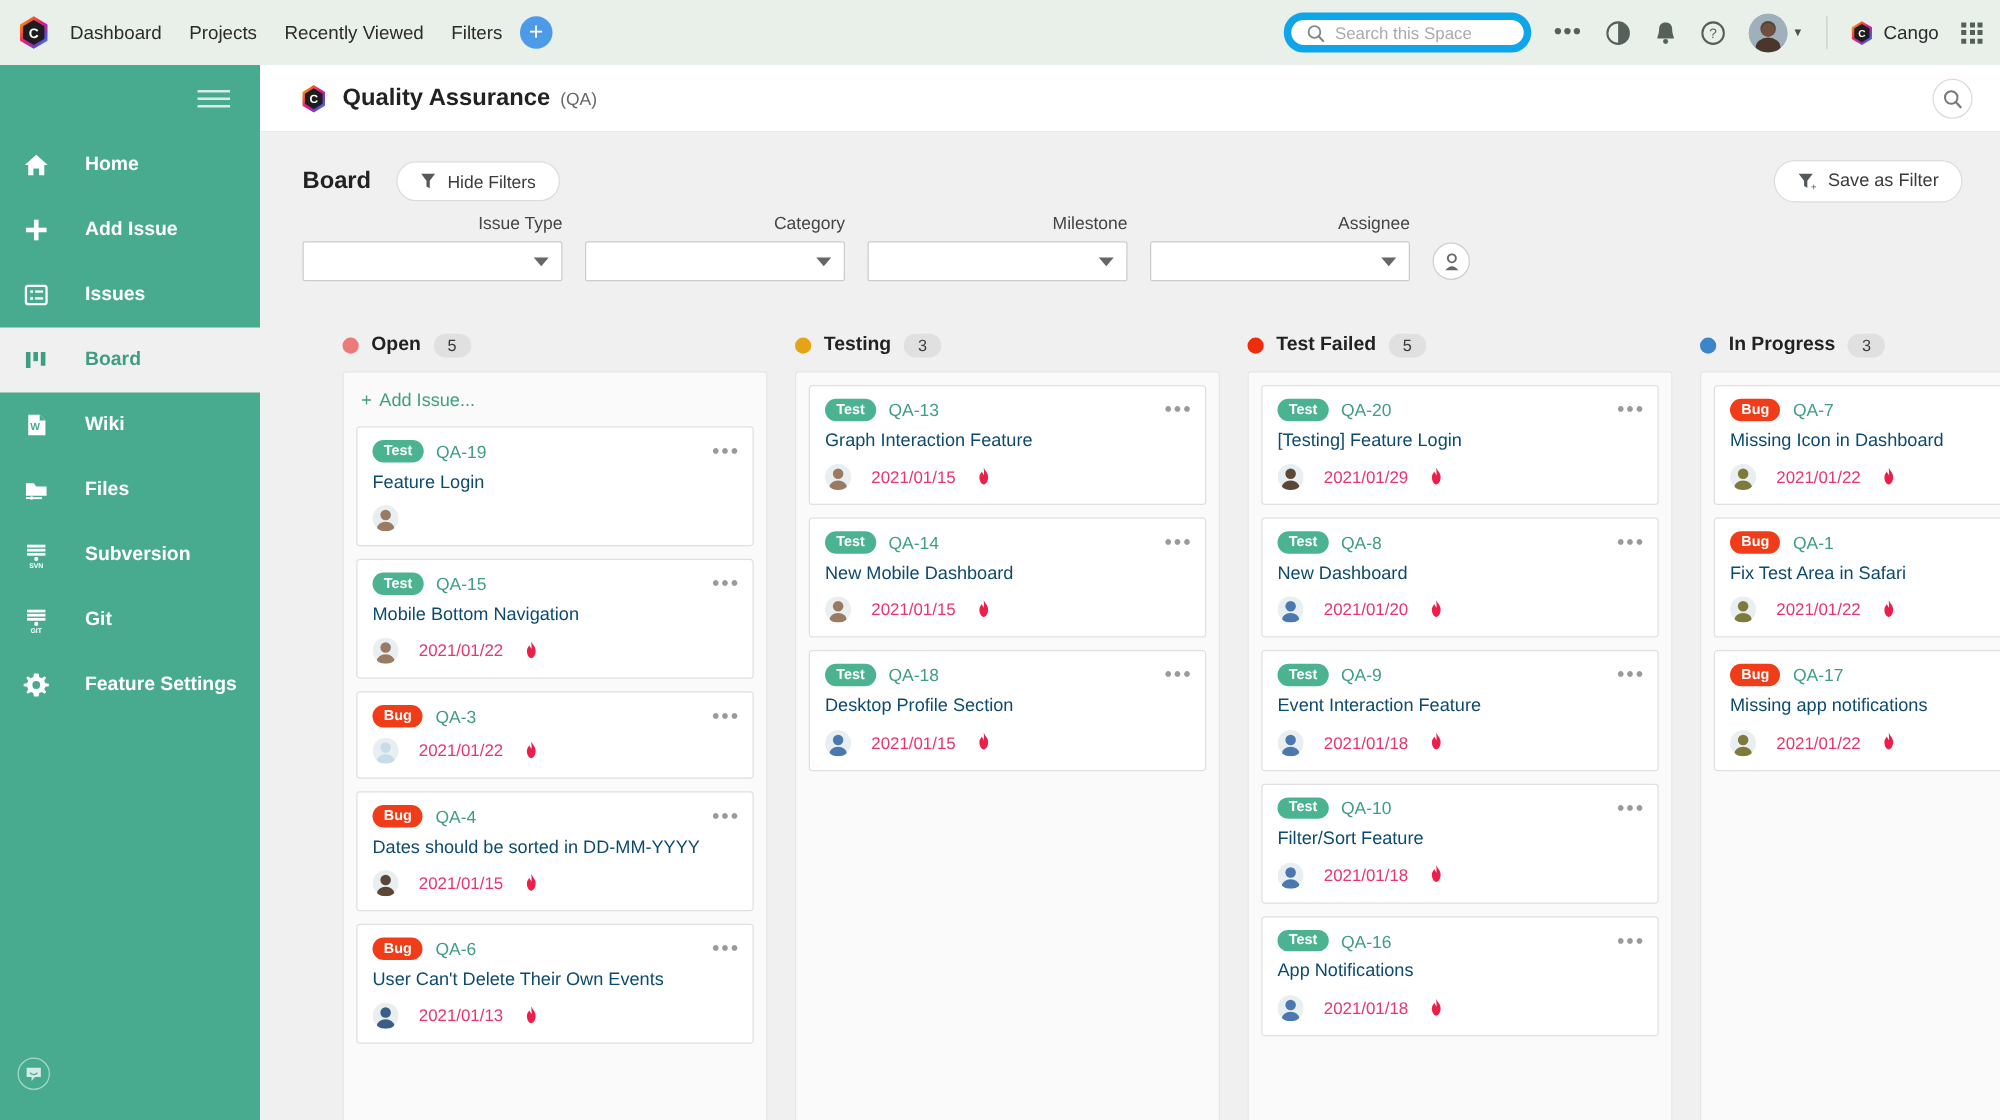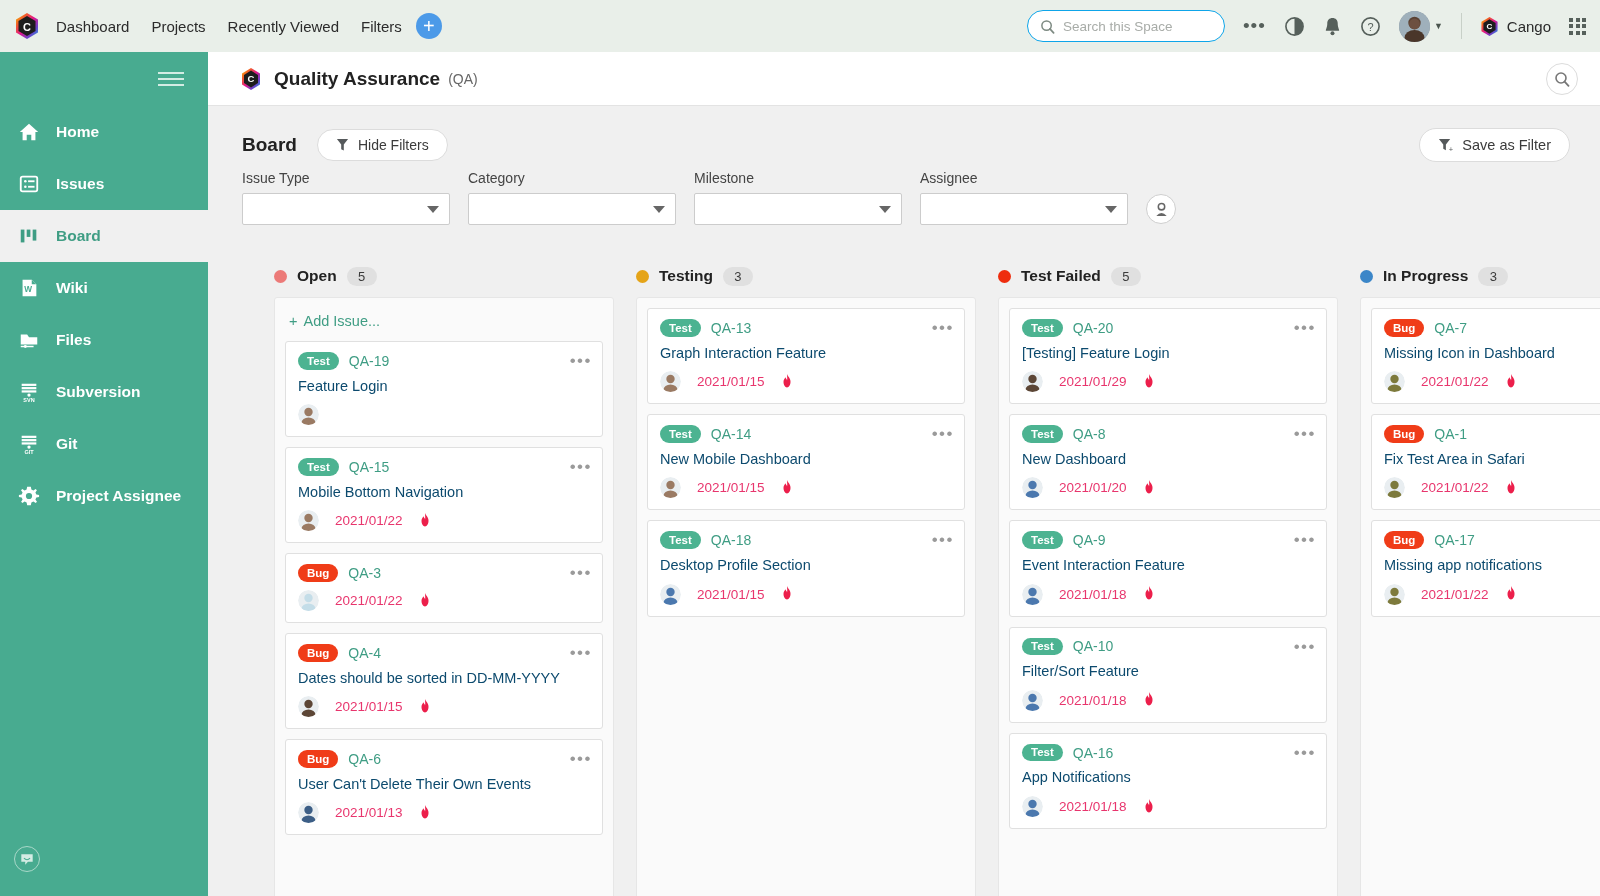--- a/index.html
+++ b/index.html
@@ -31,21 +31,21 @@
     background: #4c9ae8; color: #fff;
     display: flex; align-items: center; justify-content: center;
     font-size: 20px; line-height: 1; margin-left: 14px; cursor: pointer;
     font-weight: 300;
   }
   .gb-right {
     margin-left: auto; display: flex; align-items: center; gap: 18px;
   }
   .gb-search {
     width: 198px; height: 32px; border-radius: 17px;
-    background: #fff; border: 1px solid #0ea5e9;
+    background: #fff; border: 6px solid #0ea5e9;
     display: flex; align-items: center; padding: 0 12px; gap: 8px;
   }
   .gb-search input {
     border: none; outline: none; background: transparent;
     font-size: 13.5px; color: #333; width: 100%;
     font-family: "Liberation Sans", sans-serif;
   }
   .gb-search input::placeholder { color: #a8aca8; }
   .ico { display: inline-flex; align-items: center; justify-content: center; cursor: pointer; }
   .gb-dots { font-size: 19px; color: #56605b; letter-spacing: 1px; }
@@ -70,21 +70,21 @@
     background: #48ab90;
     z-index: 30;
   }
   .sb-burger {
     height: 54px; display: flex; align-items: center; justify-content: flex-end;
     padding-right: 24px; cursor: pointer;
   }
   .sb-burger span { display: block; width: 26px; height: 2.5px; background: #d4ece4; margin: 3.5px 0; }
   .sb-item {
     height: 52px; display: flex; align-items: center;
-    padding-left: 17px; gap: 15px; cursor: pointer;
+    padding-left: 17px; gap: 27px; cursor: pointer;
     color: #ffffff; font-size: 15.5px; font-weight: bold;
   }
   .sb-item.active { background: #f0f0f0; color: #3f9d84; }
   .sb-ico { width: 24px; height: 24px; flex: none; display: flex; align-items: center; justify-content: center; }
   .sb-chat {
     position: absolute; bottom: 24px; left: 14px;
     width: 26px; height: 26px; border-radius: 50%;
     border: 1.6px solid #a8d8c9;
     display: flex; align-items: center; justify-content: center;
     cursor: pointer;
@@ -121,21 +121,21 @@
     background: #fff; border: 1px solid #dcdcdc;
     display: flex; align-items: center; gap: 9px;
     font-size: 14px; color: #3b3b3b; cursor: pointer;
   }
   .save-filter {
     margin-left: auto; height: 34px; padding: 0 18px; border-radius: 18px;
     background: #fff; border: 1px solid #dcdcdc;
     display: flex; align-items: center; gap: 9px;
     font-size: 14.5px; color: #3b3b3b; cursor: pointer;
   }
-  .filter-row { display: flex; align-items: flex-end; padding: 8px 16px 0 34px; gap: 18px; }
+  .filter-row { display: flex; align-items: flex-end; padding: 8px 16px 0 34px; gap: 18px; text-align: right; }
   .f-group { display: flex; flex-direction: column; }
   .f-label { font-size: 14px; color: #444; margin-bottom: 7px; }
   .f-select {
     width: 208px; height: 32px; background: #fff;
     border: 1px solid #ccc; border-radius: 2px;
     display: flex; align-items: center; justify-content: flex-end;
     padding-right: 10px; cursor: pointer;
   }
   .f-caret { width: 0; height: 0; border-left: 6px solid transparent; border-right: 6px solid transparent; border-top: 7px solid #666; }
   .f-avatarbtn {
@@ -293,20 +293,29 @@
 
   <div class="sb-item">
     <span class="sb-ico">
       <svg width="22" height="22" viewBox="0 0 24 24">
           <path d="M12 3 L22 12 L19 12 L19 21 L14.5 21 L14.5 15 L9.5 15 L9.5 21 L5 21 L5 12 L2 12 Z" fill="#fff"></path>
         </svg>
     </span>
     <span>Home</span>
   </div>
 
+  <div class="sb-item">
+    <span class="sb-ico">
+      <svg width="22" height="22" viewBox="0 0 24 24">
+          <rect x="10" y="3" width="4" height="18" fill="#fff"></rect>
+          <rect x="3" y="10" width="18" height="4" fill="#fff"></rect>
+        </svg>
+    </span>
+    <span>Add Issue</span>
+  </div>
 
   <div class="sb-item">
     <span class="sb-ico">
       <svg width="22" height="22" viewBox="0 0 24 24">
           <rect x="3" y="4" width="18" height="16" rx="2" fill="none" stroke="#fff" stroke-width="2"></rect>
           <circle cx="8" cy="9" r="1.4" fill="#fff"></circle>
           <rect x="11" y="8" width="7" height="2" fill="#fff"></rect>
           <circle cx="8" cy="15" r="1.4" fill="#fff"></circle>
           <rect x="11" y="14" width="7" height="2" fill="#fff"></rect>
         </svg>
@@ -374,21 +383,21 @@
     <span>Git</span>
   </div>
 
   <div class="sb-item">
     <span class="sb-ico">
       <svg width="22" height="22" viewBox="0 0 24 24">
           <path d="M12 2 L14 2 L14.6 5 L16.8 6 L19.2 4.3 L20.6 5.7 L19 8.2 L20 10.4 L23 11 L23 13 L20 13.6 L19 15.8 L20.7 18.2 L19.3 19.6 L16.8 18 L14.6 19 L14 22 L12 22 L10 22 L9.4 19 L7.2 18 L4.8 19.7 L3.4 18.3 L5 15.8 L4 13.6 L1 13 L1 11 L4 10.4 L5 8.2 L3.3 5.8 L4.7 4.4 L7.2 6 L9.4 5 L10 2 Z" fill="#fff"></path>
           <circle cx="12" cy="12" r="3.4" fill="#48ab90"></circle>
         </svg>
     </span>
-    <span>Project Assignee</span>
+    <span>Feature Settings</span>
   </div>
 
   <div class="sb-chat">
     <svg width="14" height="13" viewBox="0 0 16 14">
         <path d="M1.5 1 L14.5 1 L14.5 9.5 L9 9.5 L6 13 L6 9.5 L1.5 9.5 Z" fill="#d4ece4"></path>
         <path d="M4.5 5.5 Q8 9 11.5 5.5" stroke="#48ab90" stroke-width="1.2" fill="none"></path>
       </svg>
   </div>
 </div>
 

